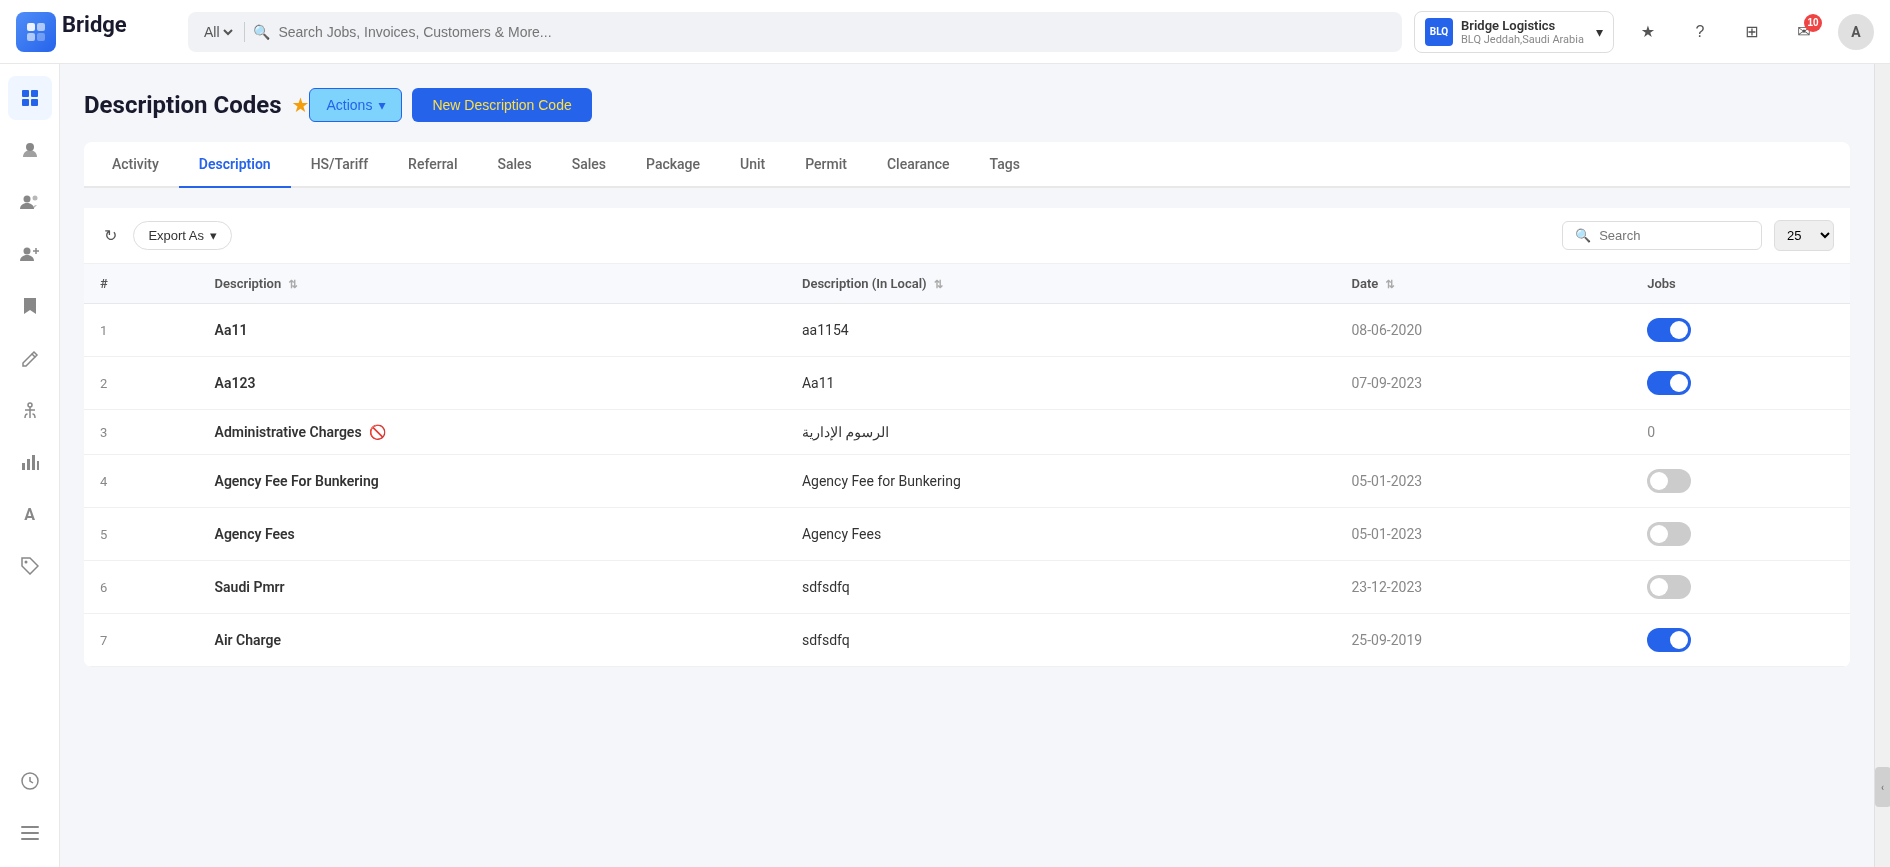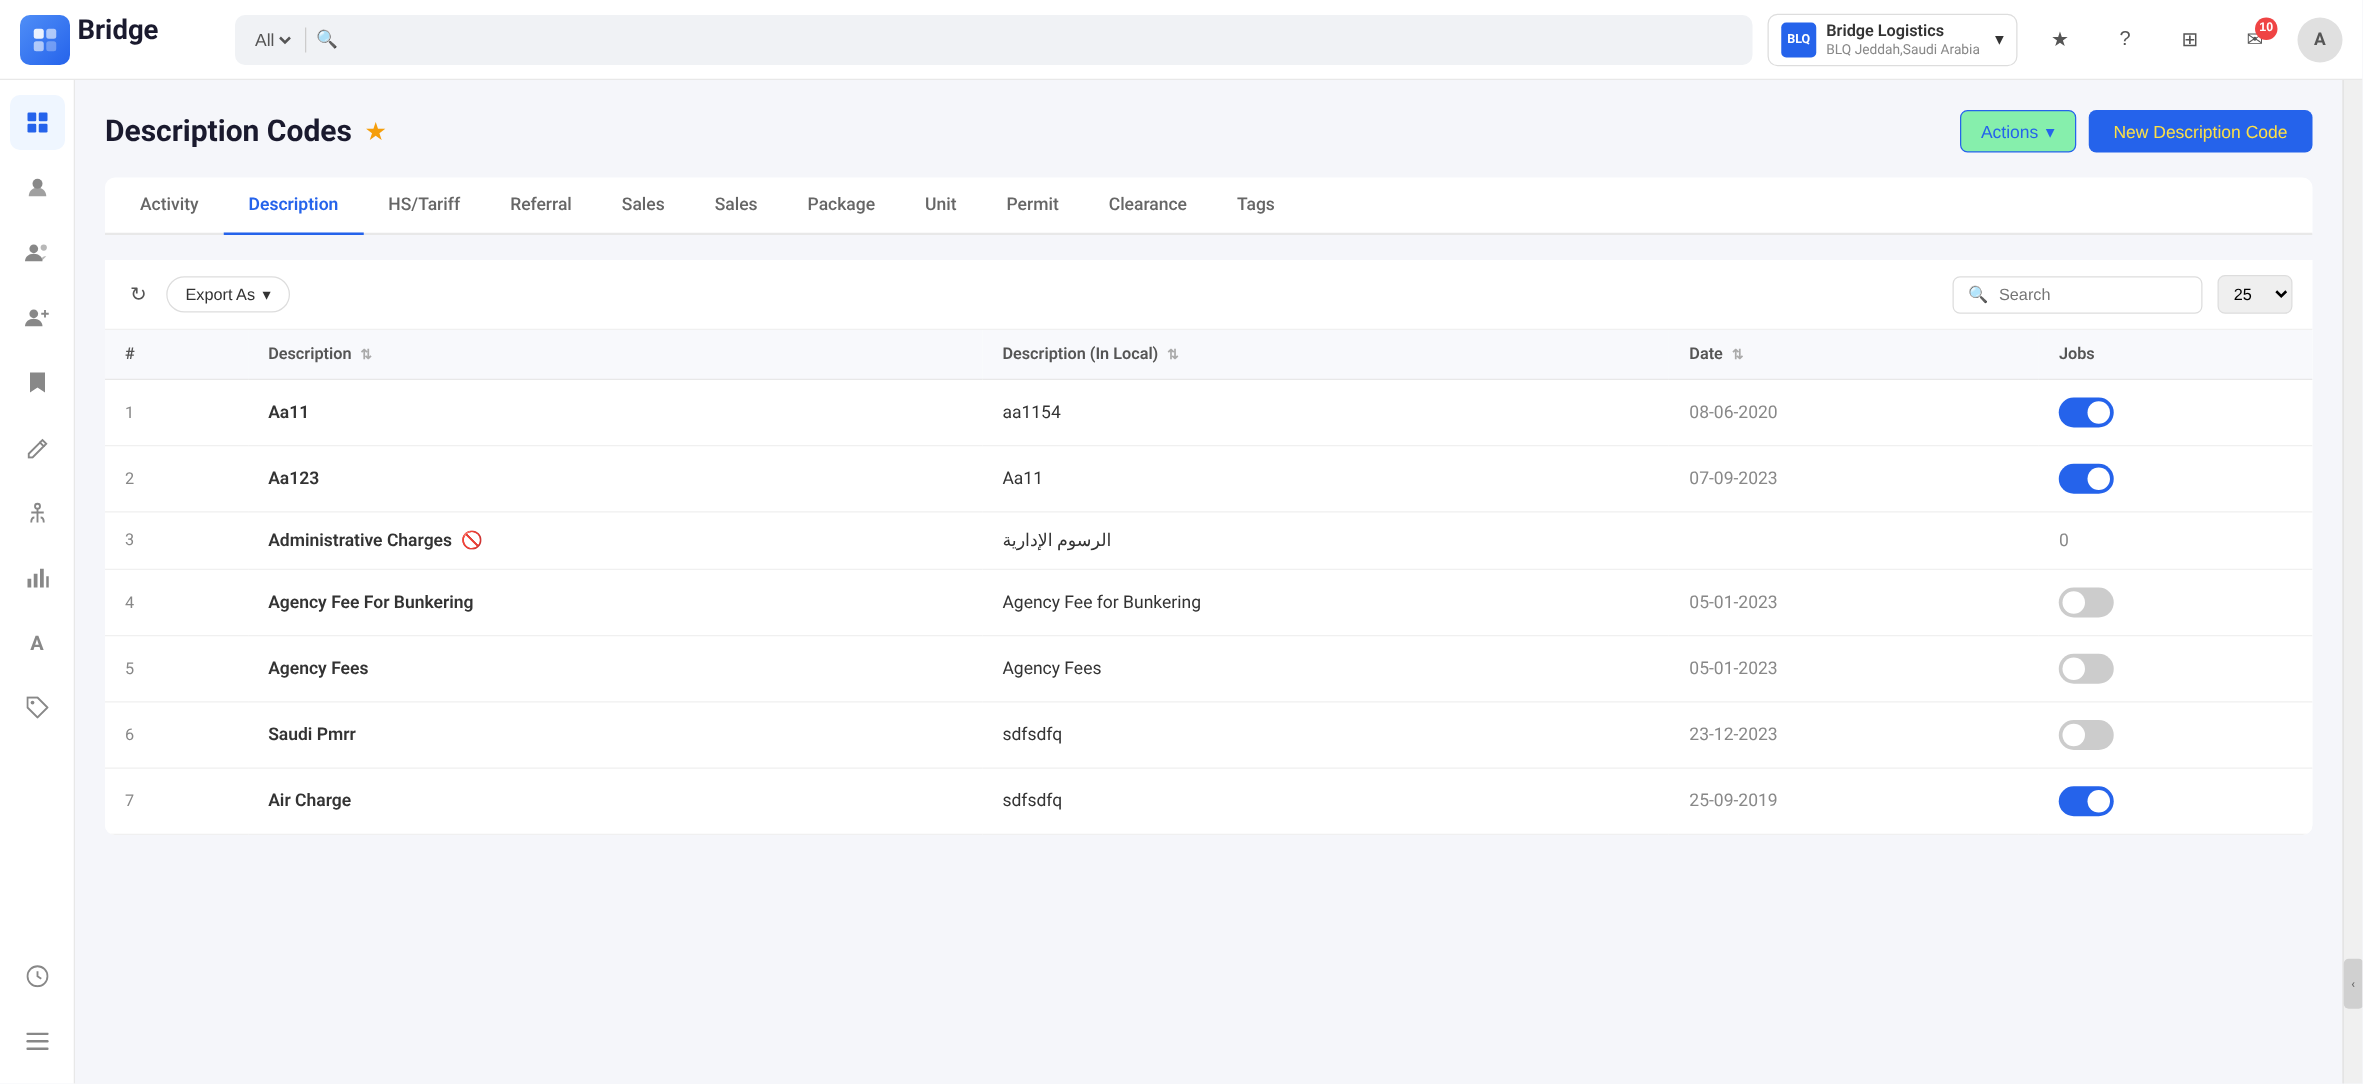--- a/index.html
+++ b/index.html
@@ -179,21 +179,20 @@
       flex: 1;
       overflow-y: auto;
       padding: 24px 24px;
       background: #f5f6fa;
     }
 
     
     .page-header {
       display: flex;
       align-items: center;
-      justify-content: space-between;
       margin-bottom: 20px;
     }
     .page-title-area {
       display: flex;
       align-items: center;
       gap: 10px;
     }
     .page-title {
       font-size: 24px;
       font-weight: 700;
@@ -205,21 +204,21 @@
       color: #f59e0b;
       background: none;
       border: none;
     }
     .header-actions {
       display: flex;
       gap: 10px;
     }
     .btn-actions {
       border: 1px solid #2563eb;
-      background: #86efac;
+      background: #7dd3fc;
       color: #2563eb;
       padding: 8px 16px;
       border-radius: 6px;
       cursor: pointer;
       font-size: 14px;
       font-weight: 500;
       display: flex;
       align-items: center;
       gap: 6px;
     }
@@ -394,20 +393,21 @@
     </div>
     <span>Bridge</span>
   </a>
 
   <div class="search-bar">
     <select>
       <option>All</option>
     </select>
     <div class="divider"></div>
     <span style="color:#aaa;">🔍</span>
+    <input type="text" placeholder="Search Jobs, Invoices, Customers &amp; More..." style="">
   </div>
 
   <div class="navbar-right">
     <div class="company-selector">
       <div class="company-logo">
         <span>BLQ</span>
       </div>
       <div class="company-info">
         <div class="company-name">Bridge Logistics</div>
         <div class="company-sub">BLQ Jeddah,Saudi Arabia</div>

